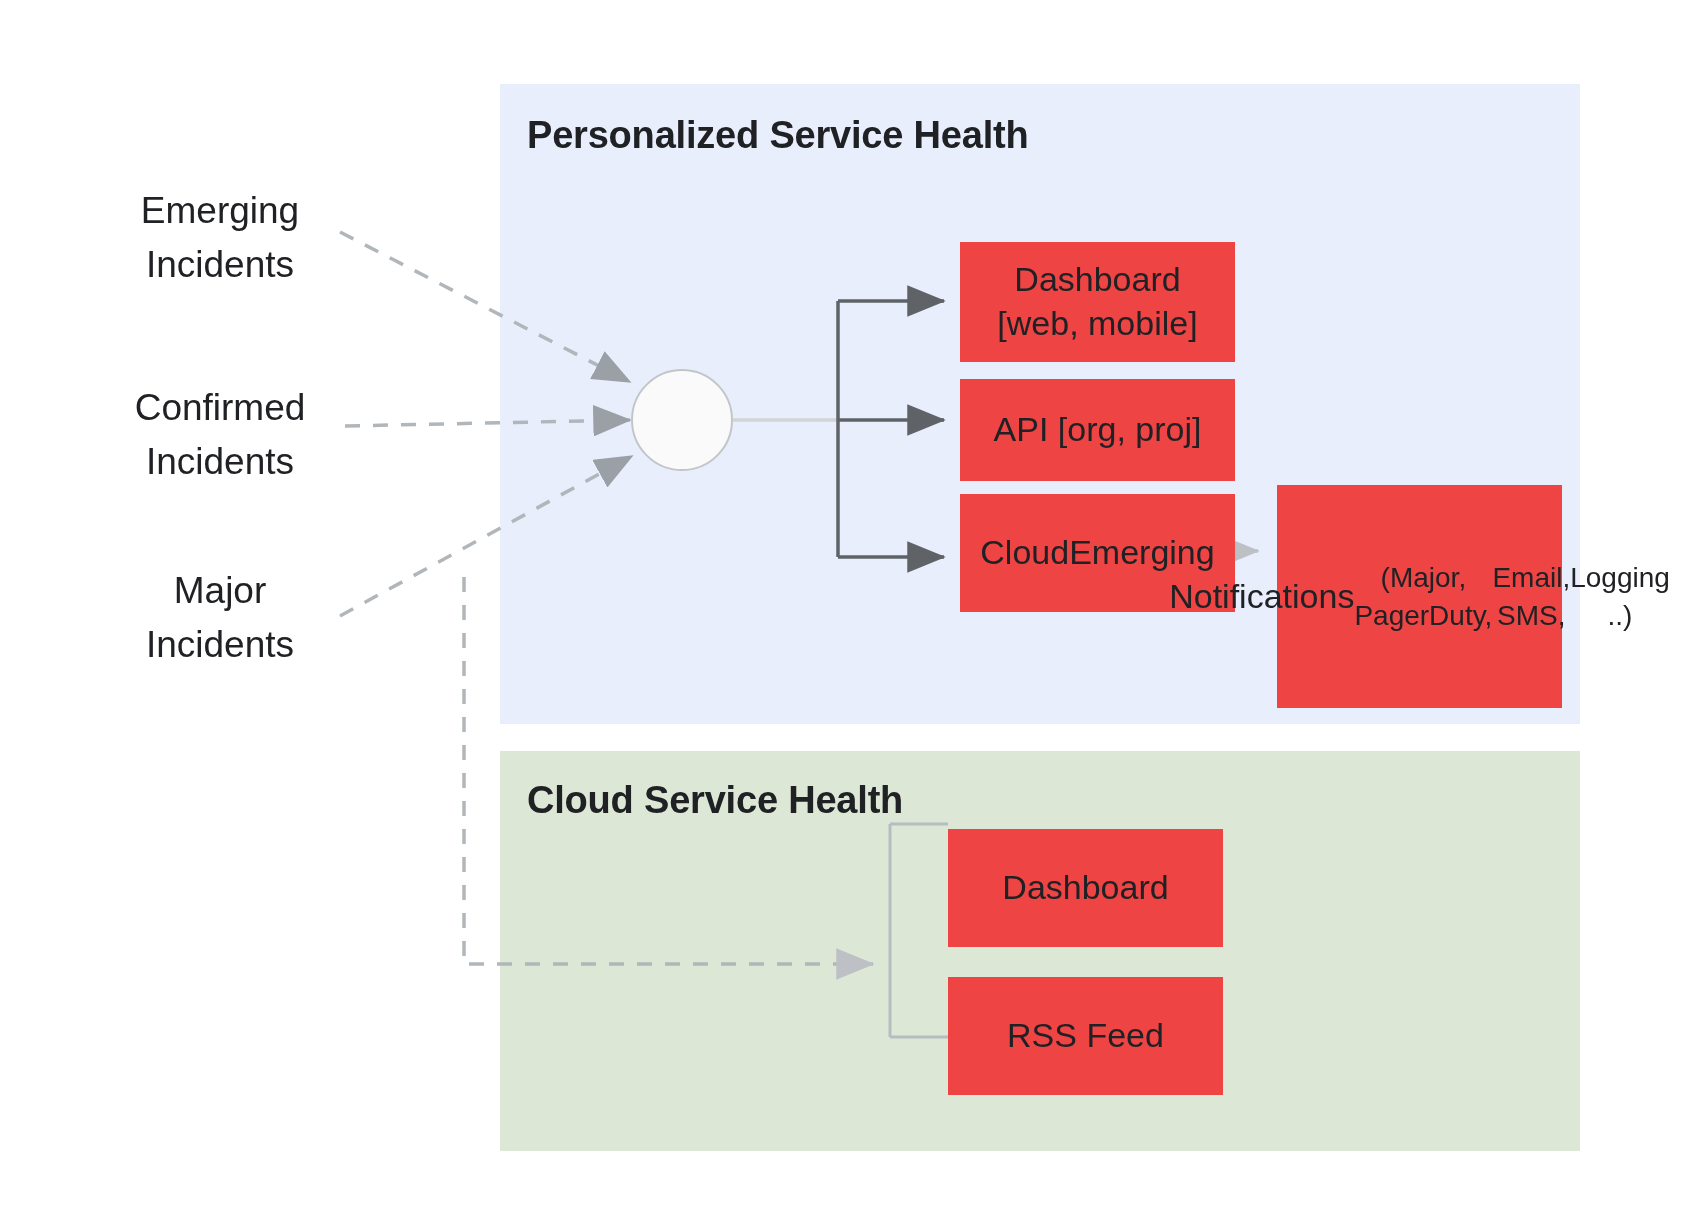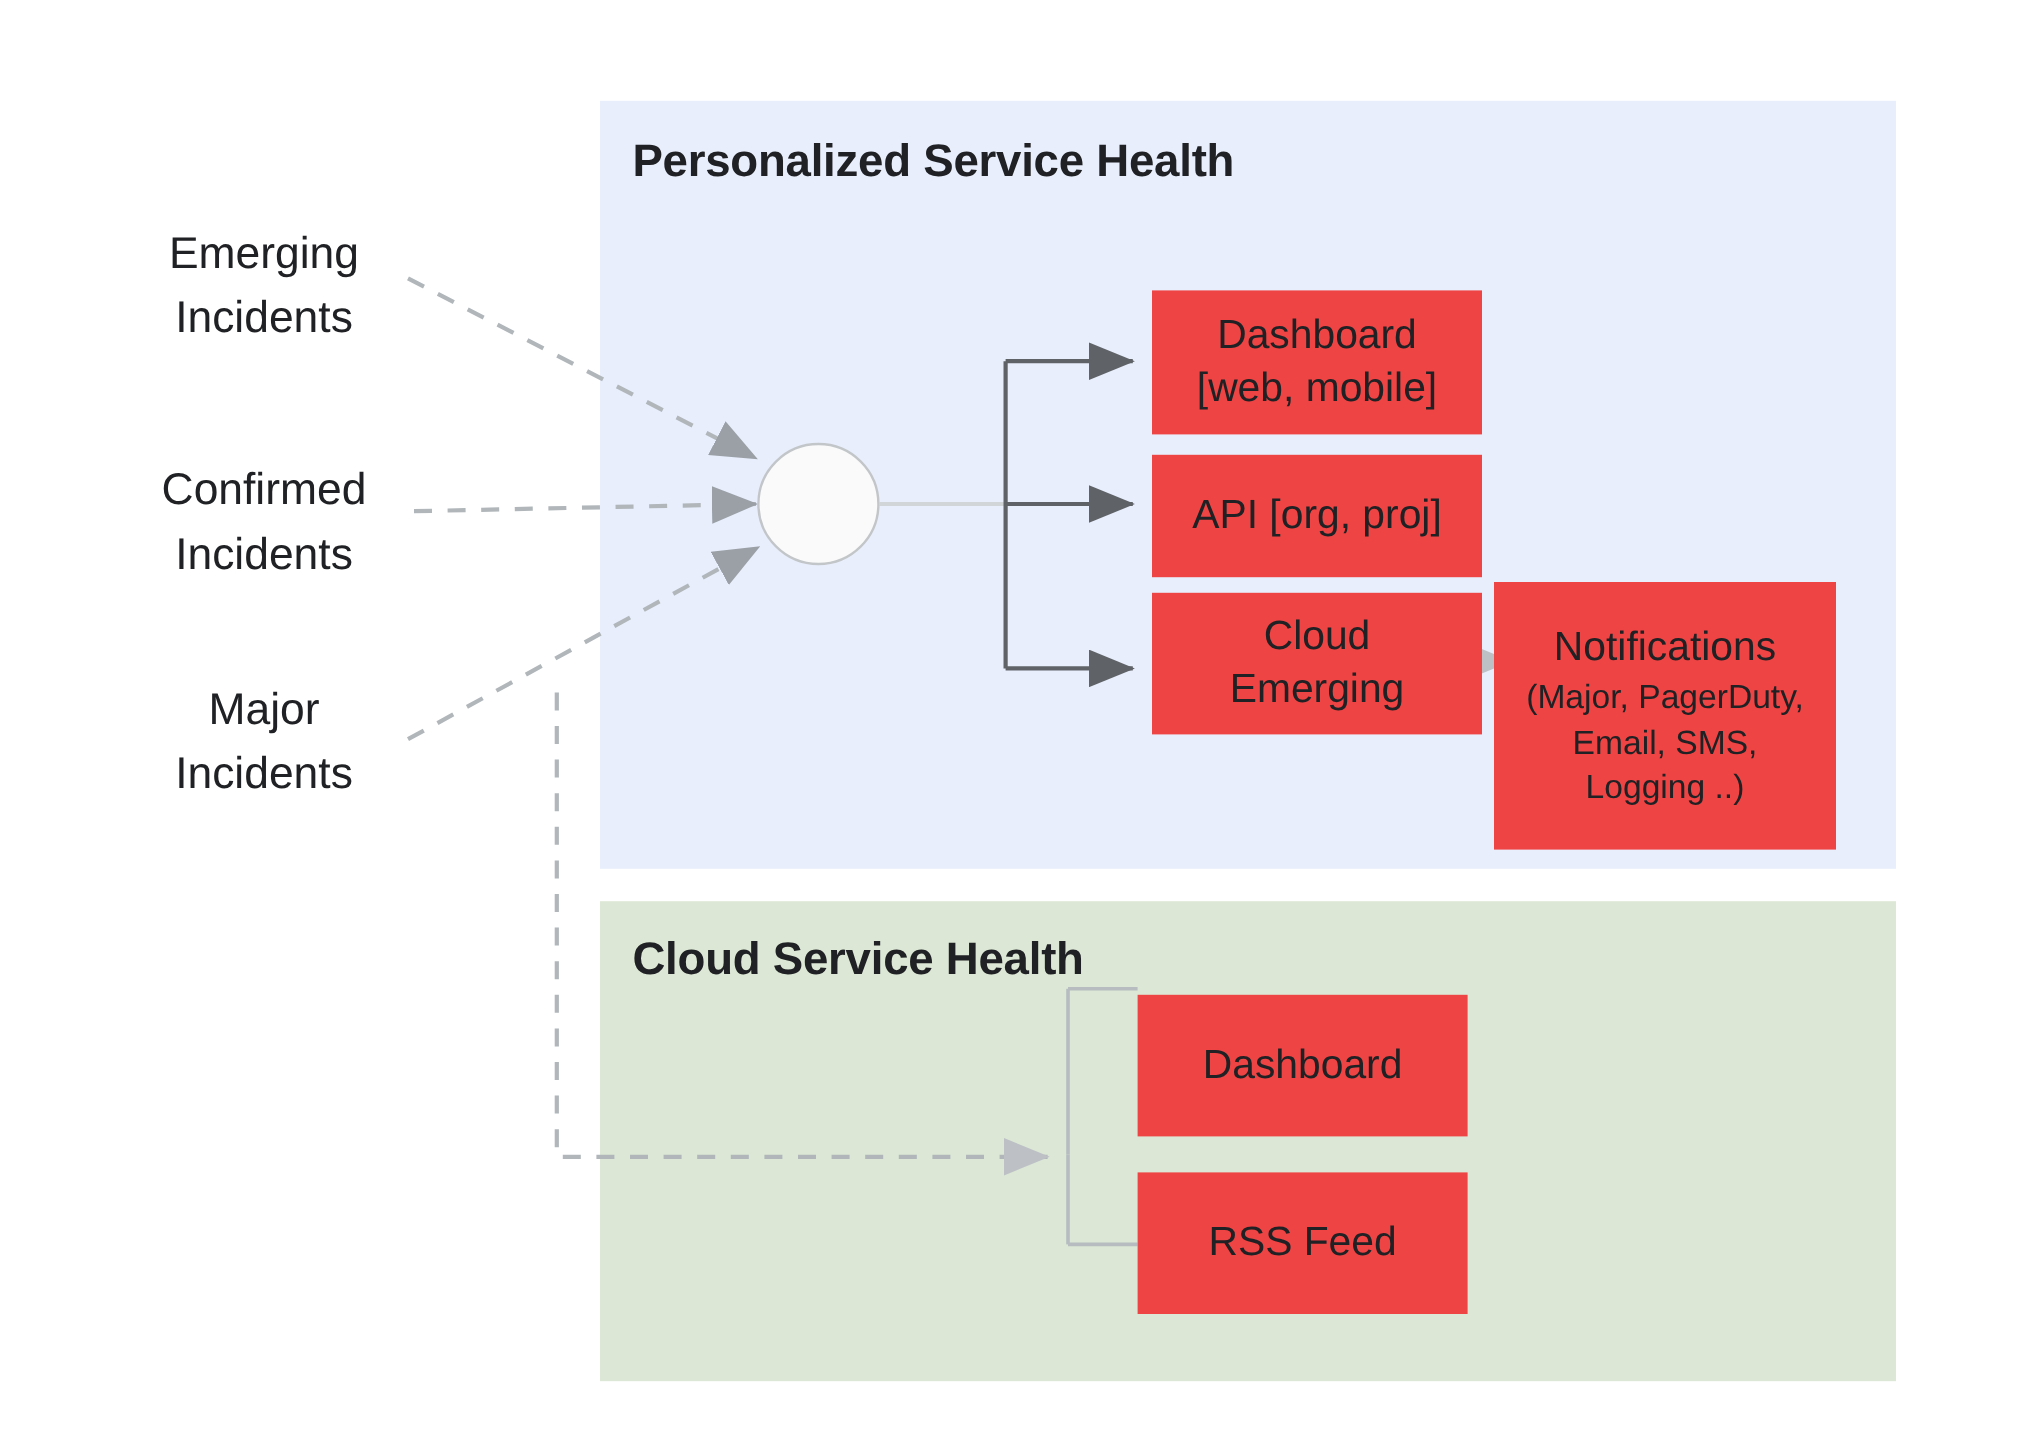--- a/index.html
+++ b/index.html
@@ -131,26 +131,26 @@
 
   <div class="node-box" style="left:960px; top:218px; width:275px; height:120px; font-size:34px; flex-direction:column;">
     <span>Dashboard</span>
     <span>[web, mobile]</span>
   </div>
 
   <div class="node-box" style="left:960px; top:355px; width:275px; height:102px; font-size:34px; flex-direction:column;">
     <span>API [org, proj]</span>
   </div>
 
-  <div class="node-box" style="left:960px; top:470px; width:275px; height:118px; font-size:34px; flex-direction:column;">
+  <div class="node-box" style="left:960px; top:470px; width:275px; height:118px; font-size:34px; flex-direction:row;">
     <span>Cloud</span>
     <span>Emerging</span>
   </div>
 
-  <div class="node-box" style="left:1245px; top:461px; width:285px; height:223px; flex-direction:column;">
+  <div class="node-box" style="left:1277px; top:461px; width:285px; height:223px; ">
     <span class="notif-title">Notifications</span>
     <span class="notif-sub">(Major, PagerDuty,</span>
     <span class="notif-sub">Email, SMS,</span>
     <span class="notif-sub">Logging ..)</span>
   </div>
 
   <div class="node-box" style="left:948px; top:805px; width:275px; height:118px; font-size:34px;">
     <span>Dashboard</span>
   </div>
 

